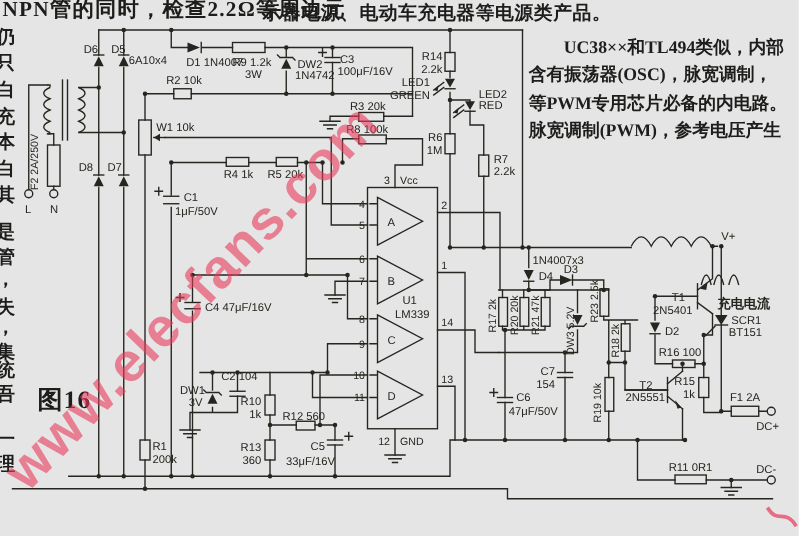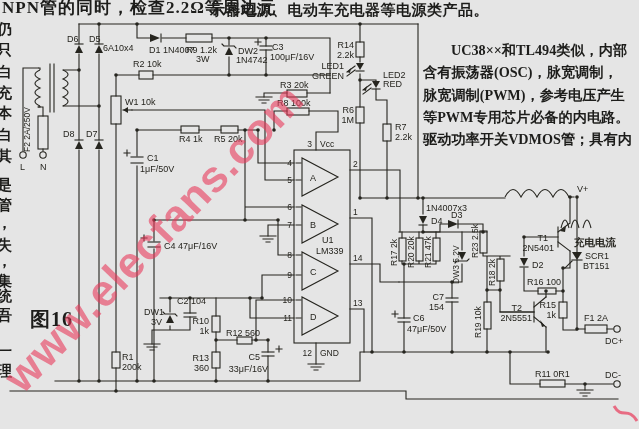--- a/index.html
+++ b/index.html
@@ -2,21 +2,21 @@
 <html><head>
 <meta charset="utf-8">
 <style>
   html,body{margin:0;padding:0;}
   .page{position:relative;width:639px;height:429px;background:#e5e5e5;overflow:hidden;
         font-family:"Liberation Serif",serif;color:#1d1d1b;}
   .topline{position:absolute;font-weight:bold;white-space:nowrap;}
   .topline.l{left:2px;top:-4px;font-size:17px;letter-spacing:1px;}
   .topline.r{left:210px;top:1px;font-size:15px;letter-spacing:0.5px;}
   .para{position:absolute;left:423px;top:27px;width:214px;font-size:14.2px;font-weight:600;
-        line-height:22.3px;white-space:nowrap;margin-top:12px;}
+        line-height:22.3px;white-space:nowrap;}
   .para .ln{height:22.3px;}
   .para .ln.first{padding-left:28px;}
   .sidecol span{position:absolute;left:-3px;width:16px;font-size:15px;font-weight:bold;text-align:left;}
   .figlabel{position:absolute;left:30px;top:306px;font-size:20px;font-weight:bold;letter-spacing:1px;}
   .watermark{position:absolute;left:30px;top:352px;font-size:44px;font-weight:bold;
              font-family:"Liberation Sans",sans-serif;color:rgba(232,57,90,0.60);
              transform:rotate(-46deg);transform-origin:0 100%;letter-spacing:1px;white-space:nowrap;
              pointer-events:none;}
   svg.schem{position:absolute;left:0;top:0;}
   svg.schem .w{stroke:#26251f;stroke-width:1.1;fill:none;stroke-linecap:square;}
@@ -32,23 +32,22 @@
 <body>
 
 <div class="page">
 
   <div class="topline l">NPN管的同时，检查2.2Ω等周边元</div>
   <div class="topline r">示器电源、电动车充电器等电源类产品。</div>
 
   <div class="para">
     <div class="ln first">UC38××和TL494类似，内部</div>
     <div class="ln">含有振荡器(OSC)，脉宽调制，</div>
+    <div class="ln">等PWM专用芯片必备的内电路。</div>
     <div class="ln">脉宽调制(PWM)，参考电压产生</div>
-    <div class="ln">等PWM专用芯片必备的内电路。</div>
-    <div class="ln">驱动功率开关VDMOS管；具有内</div>
   </div>
 
   <div class="sidecol">
     <span style="top:20px">仍</span>
     <span style="top:41px">只</span>
     <span style="top:63px">白</span>
     <span style="top:84px">充</span>
     <span style="top:104px">本</span>
     <span style="top:126px">白</span>
     <span style="top:147px">其</span>

